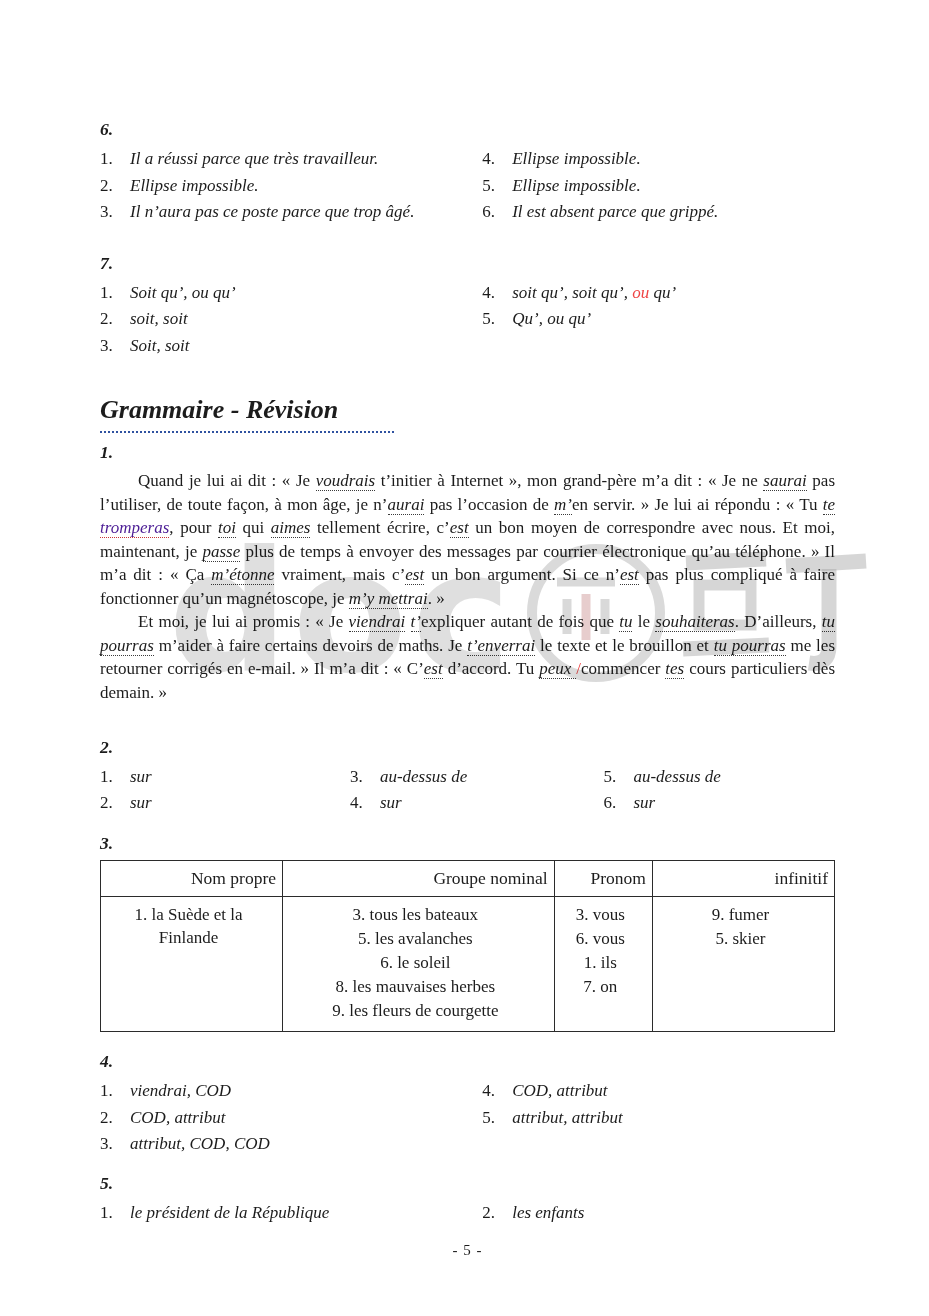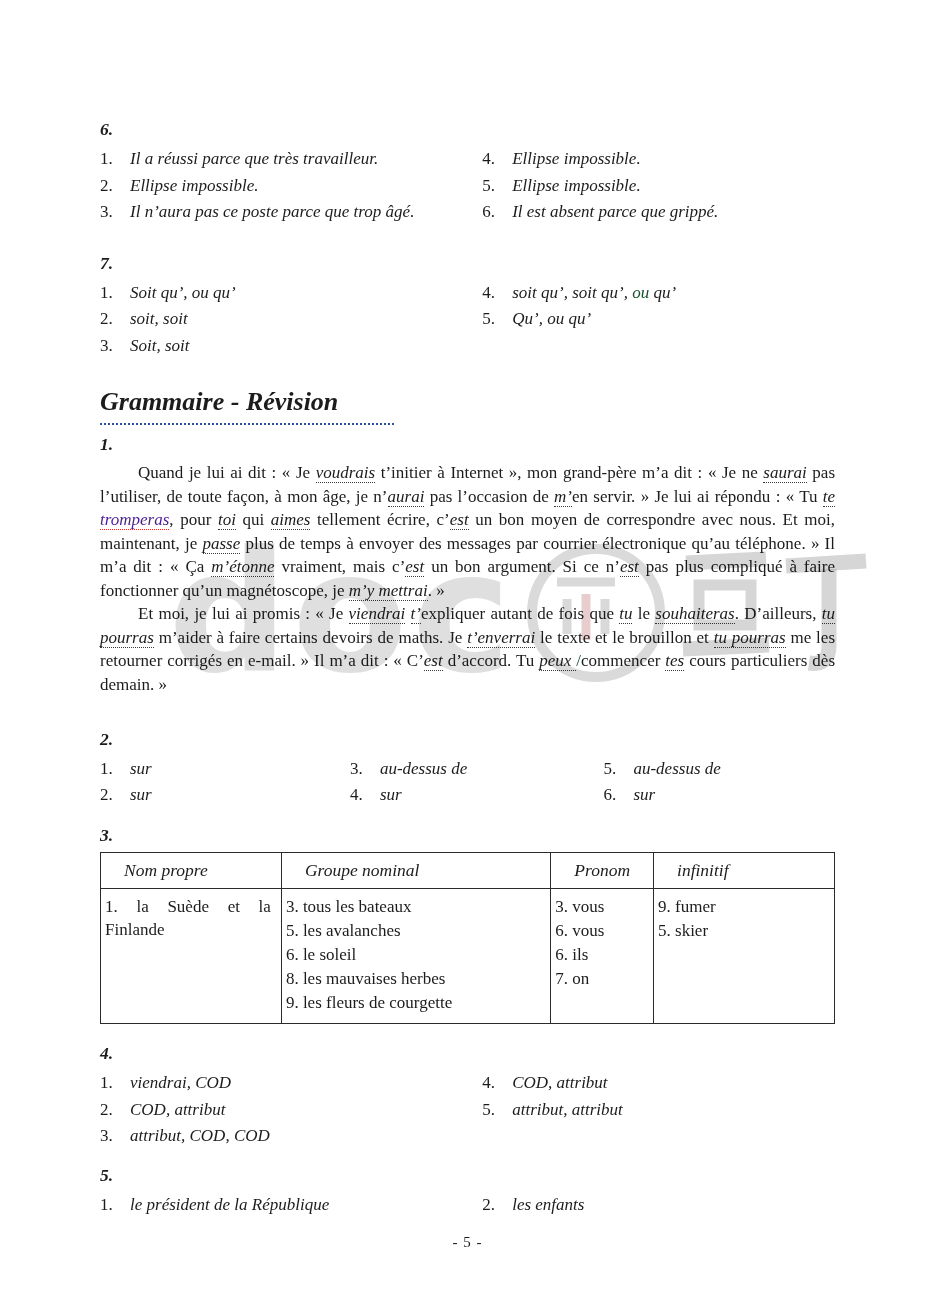--- a/index.html
+++ b/index.html
@@ -19,54 +19,54 @@
   
   .li { display: flex; line-height: 26.5px; }
   .li .num { width: 30px; flex: 0 0 30px; }
   .li .txt { flex: 1; font-style: italic; }
 
   .two-col { display: grid; grid-template-columns: 52% 48%; }
   .three-col { display: grid; grid-template-columns: 34% 34.5% 31.5%; }
 
   .sec7 { margin-top: 26px; }
 
-  .heading-wrap { margin-top: 26px; }
+  .heading-wrap { margin-top: 34px; }
   .heading {
     display: inline-block;
     font-weight: bold; font-style: italic;
     font-size: 26px; line-height: 34px;
     padding: 0 56px 4px 0;
     border-bottom: 2px dotted #2f52a0;
   }
 
   .sec1 { margin-top: 8px; }
   .para {
     text-align: justify;
     line-height: 23.5px;
     text-indent: 38px;
     margin: 0;
   }
   .seg-iu { font-style: italic; border-bottom: 1px dotted #3a3a3a; }
   .seg-ru { font-style: italic; color: #4c1d95; border-bottom: 1px dotted #c93636; }
-  .seg-r  { color: #14532d; }
+  .seg-r  { color: #ef4444; }
 
   .sec2 { margin-top: 32px; }
   .sec2 .li { line-height: 26px; }
 
   .sec3 { margin-top: 16px; }
   table.grid {
     width: 100%;
     border-collapse: collapse;
     margin-top: 4px;
     font-size: 17px;
   }
-  table.grid th, table.grid td { border: 1.5px solid #2b2b2b; }
+  table.grid th, table.grid td { border: 1.5px solid #2b2b2b; text-align: center; }
   table.grid th {
-    font-style: italic; font-weight: normal;
-    text-align: left; padding: 7px 23px;
+    font-weight: normal;
+    text-align: right; padding: 7px 6px;
     font-size: 17.5px;
   }
   table.grid td { vertical-align: top; padding: 6px 10px 8px 4px; }
   table.grid td .cline { line-height: 23px; padding-bottom: 1px; }
   td.c1 { width: 24.8%; text-align: justify; }
   td.c2 { width: 37%; }
   td.c3 { width: 13.4%; }
   td.c4 { width: 24.8%; }
 
   .sec4 { margin-top: 18px; }
@@ -258,21 +258,21 @@
             <td class="c2">
               <div class="cline">3. tous les bateaux</div>
               <div class="cline">5. les avalanches</div>
               <div class="cline">6. le soleil</div>
               <div class="cline">8. les mauvaises herbes</div>
               <div class="cline">9. les fleurs de courgette</div>
             </td>
             <td class="c3">
               <div class="cline">3. vous</div>
               <div class="cline">6. vous</div>
-              <div class="cline">6. ils</div>
+              <div class="cline">1. ils</div>
               <div class="cline">7. on</div>
             </td>
             <td class="c4">
               <div class="cline">9. fumer</div>
               <div class="cline">5. skier</div>
             </td>
           </tr>
         </tbody>
       </table>
     </section>

